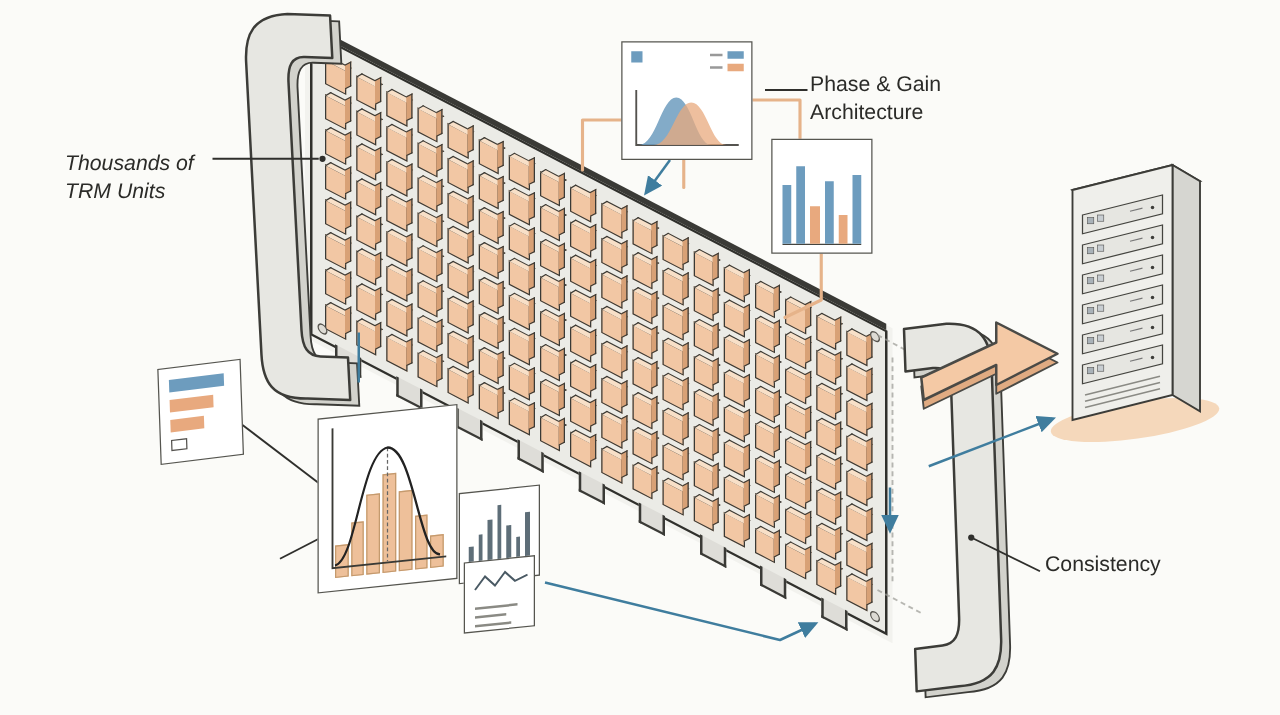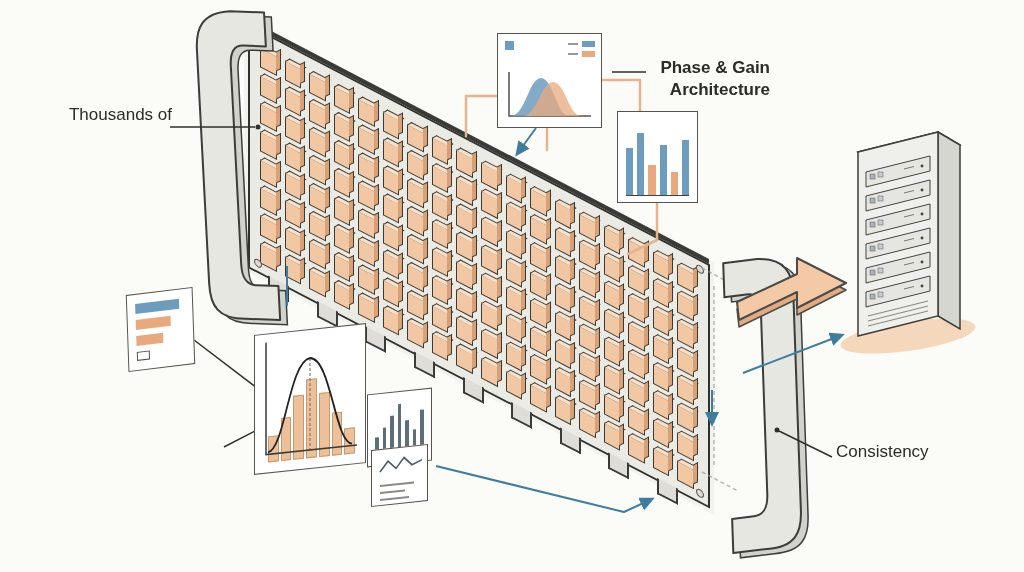--- a/index.html
+++ b/index.html
@@ -70,22 +70,22 @@
   .hist{position:absolute;left:13px;right:10px;bottom:10px;height:86px;
         display:flex;align-items:flex-end;gap:2px;}
   .hist .vbar{border:0.5px solid #c49a6e;}
   .card4 svg{position:absolute;inset:0;}
   .tinytext{height:2px;background:#8a8a84;margin:5px 2px 0 2px;}
 
   
   .lbl{position:absolute;z-index:8;font-size:17px;font-weight:500;color:var(--ink);
        line-height:1.3;}
   .lbl div{white-space:nowrap;}
-  .lbl-trm{left:52px;top:104px;width:120px;text-align:right;}
-  .lbl-phase{left:648px;top:57px;width:122px;text-align:right;font-weight:bold;}
+  .lbl-trm{left:52px;top:120px;width:120px;text-align:left;font-style:italic;}
+  .lbl-phase{left:648px;top:57px;width:122px;text-align:left;}
   .lbl-aesa{left:836px;top:441px;width:110px;text-align:left;}
 </style>
 </head>
 <body>
 
 <div class="stage">
 
   <div class="panel">
     <div class="trm-grid" id="trmGrid">
         <div class="block"></div>
@@ -417,20 +417,21 @@
     <svg width="46" height="20" viewBox="0 0 46 20">
       <polyline id="spark" fill="none" stroke="#4a5a64" stroke-width="1.6" points="2,16 10,6 18,14 26,4 34,12 44,8"></polyline>
     </svg>
     <div class="tinytext" style="width:78%;"></div>
     <div class="tinytext" style="width:58%;"></div>
     <div class="tinytext" style="width:68%;"></div>
   </div>
 
   <div class="lbl lbl-trm">
     <div>Thousands of</div>
+    <div>TRM Units</div>
   </div>
   <div class="lbl lbl-phase">
     <div>Phase &amp; Gain</div>
     <div>Architecture</div>
   </div>
   <div class="lbl lbl-aesa">
     <div>Consistency</div>
   </div>
 
 </div>

